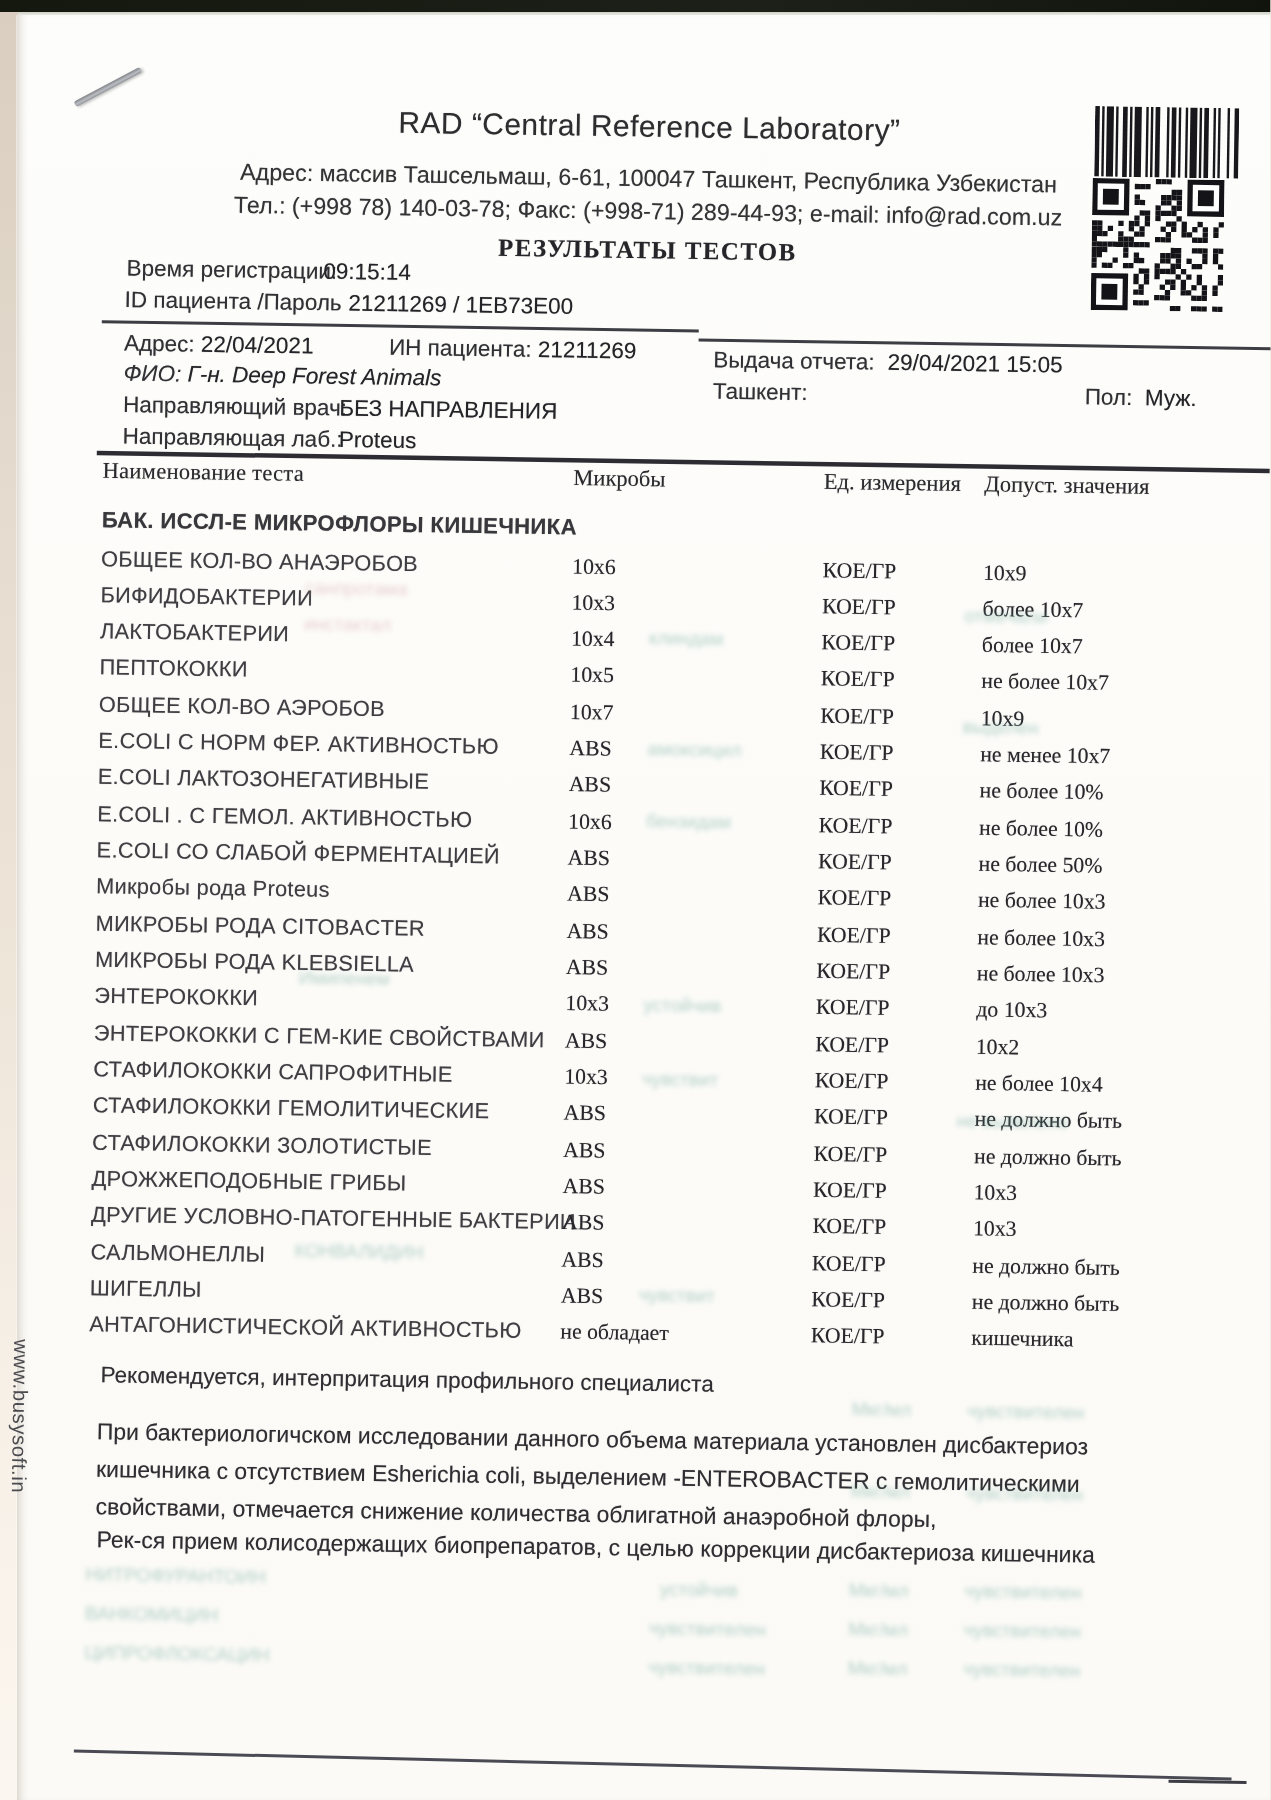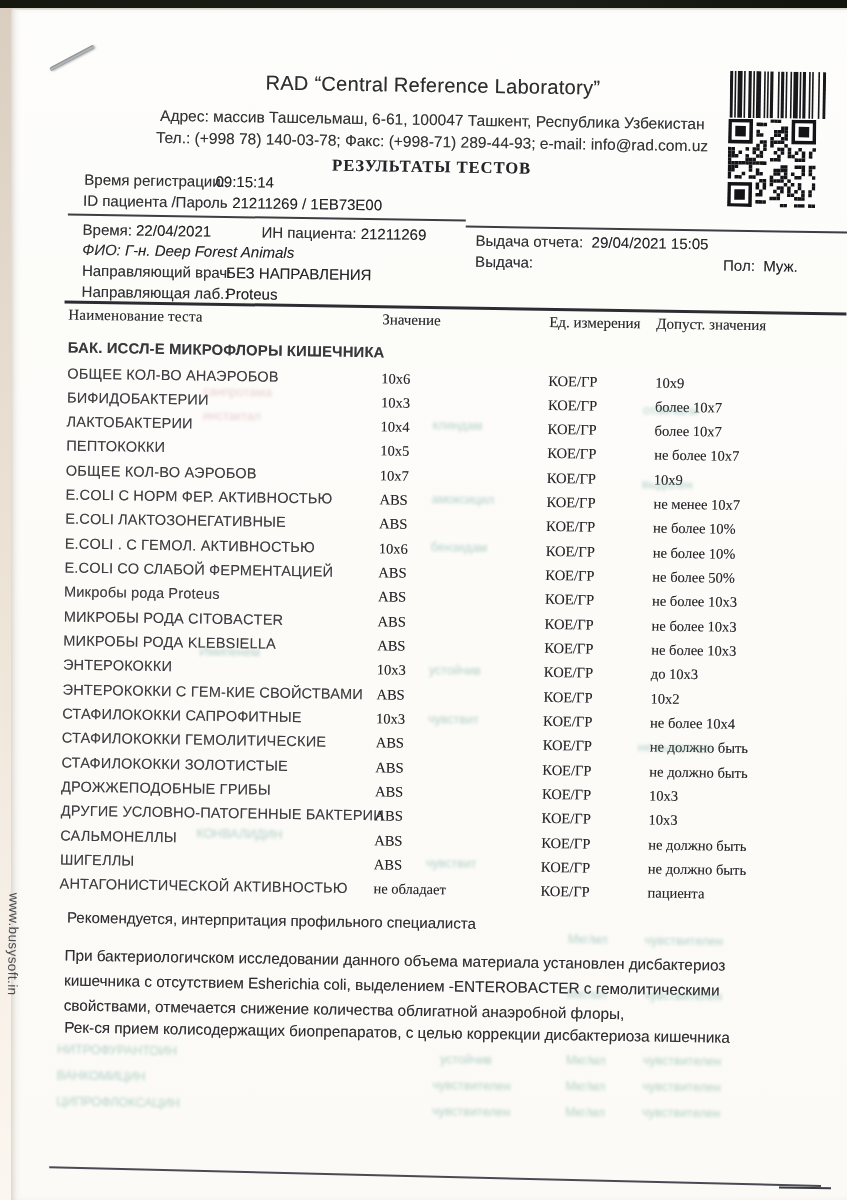--- a/index.html
+++ b/index.html
@@ -284,21 +284,21 @@
   <div class="abs kv soft" style="left:78px;top:176px">
     <span class="lbl" style="width:127px">Время регистрации:</span>
     <b>09:15:14</b>
   </div>
   <div class="abs kv soft" style="left:77px;top:197px">
     <span class="lbl" style="width:145px">ID пациента /Пароль</span>
     <b>21211269 / 1EB73E00</b>
   </div>
   <div class="abs hr" style="left:62px;top:219px;width:398px"></div>
   <div class="abs kv soft" style="left:77px;top:226px">
-    <span>Время:</span>
+    <span>Адрес:</span>
     <b>22/04/2021</b>
     <span style="display:inline-block;width:42px"></span>
     <span>ИН пациента:</span>
     <b>21211269</b>
   </div>
   <div class="abs kv soft italic" style="left:77px;top:246px">
     <span>ФИО:</span>
     <b>Г-н. Deep Forest Animals</b>
   </div>
   <div class="abs kv soft" style="left:77px;top:267px">
@@ -309,31 +309,31 @@
     <span class="lbl" style="width:140px">Направляющая лаб.:</span>
     <b>Proteus</b>
   </div>
 
   <div class="abs hr" style="left:460px;top:225px;width:387px"></div>
   <div class="abs kv soft" style="left:470px;top:231px">
     <span class="lbl" style="width:112px">Выдача отчета:</span>
     <b>29/04/2021 15:05</b>
   </div>
   <div class="abs kv soft" style="left:470px;top:252px;width:350px">
-    <span>Выдача:</span>
+    <span>Ташкент:</span>
     <span style="position:absolute;left:248px">
       <span>Пол:</span>&nbsp;
       <b>Муж.</b>
     </span>
   </div>
 
   <div class="abs hr-thick" style="left:60px;top:306px;width:782px"></div>
   <div class="trow thead soft" style="top:312px">
     <span class="col-name">Наименование теста</span>
-    <span class="col-val">Значение</span>
+    <span class="col-val">Микробы</span>
     <span class="col-unit">Ед. измерения</span>
     <span class="col-ref">Допуст. значения</span>
   </div>
   <div class="abs section-title soft">БАК. ИССЛ-Е МИКРОФЛОРЫ КИШЕЧНИКА</div>
   <div id="rows">
       <div class="trow soft" style="top: 370.5px;">
         <span class="col-name">ОБЩЕЕ КОЛ-ВО АНАЭРОБОВ</span>
         <span class="col-val">10x6</span>
         <span class="col-unit">КОЕ/ГР</span>
         <span class="col-ref">10x9</span>
@@ -455,21 +455,21 @@
       <div class="trow soft" style="top: 857.1px;">
         <span class="col-name">ШИГЕЛЛЫ</span>
         <span class="col-val">ABS</span>
         <span class="col-unit">КОЕ/ГР</span>
         <span class="col-ref">не должно быть</span>
       </div>
       <div class="trow soft" style="top: 881.43px;">
         <span class="col-name">АНТАГОНИСТИЧЕСКОЙ АКТИВНОСТЬЮ</span>
         <span class="col-val">не обладает</span>
         <span class="col-unit">КОЕ/ГР</span>
-        <span class="col-ref">пациента</span>
+        <span class="col-ref">кишечника</span>
       </div>
     </div>
 
   <div class="abs footer-note soft">Рекомендуется, интерпритация профильного специалиста</div>
   <div class="abs footer-par soft">При бактериологичском исследовании данного объема материала установлен дисбактериоз кишечника с отсутствием  Esherichia coli,   выделением -ENTEROBACTER  с гемолитическими свойствами, отмечается снижение количества облигатной анаэробной флоры,</div>
   <div class="abs footer-advice soft">Рек-ся прием  колисодержащих  биопрепаратов,  с целью коррекции  дисбактериоза  кишечника</div>
 
   <div id="ghosts">
       <span class="ghost p" style="left: 200px; top: 388px;">санпротама</span>
       <span class="ghost p" style="left: 200px; top: 412px;">инстактал</span>

